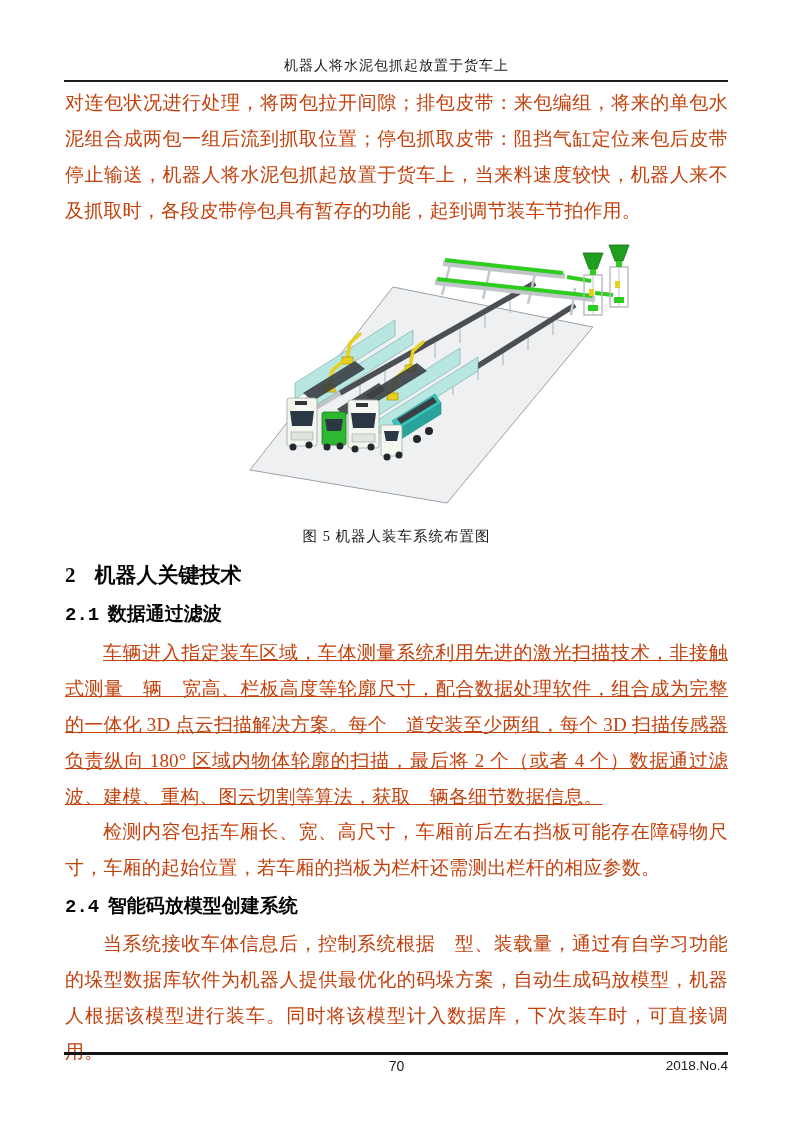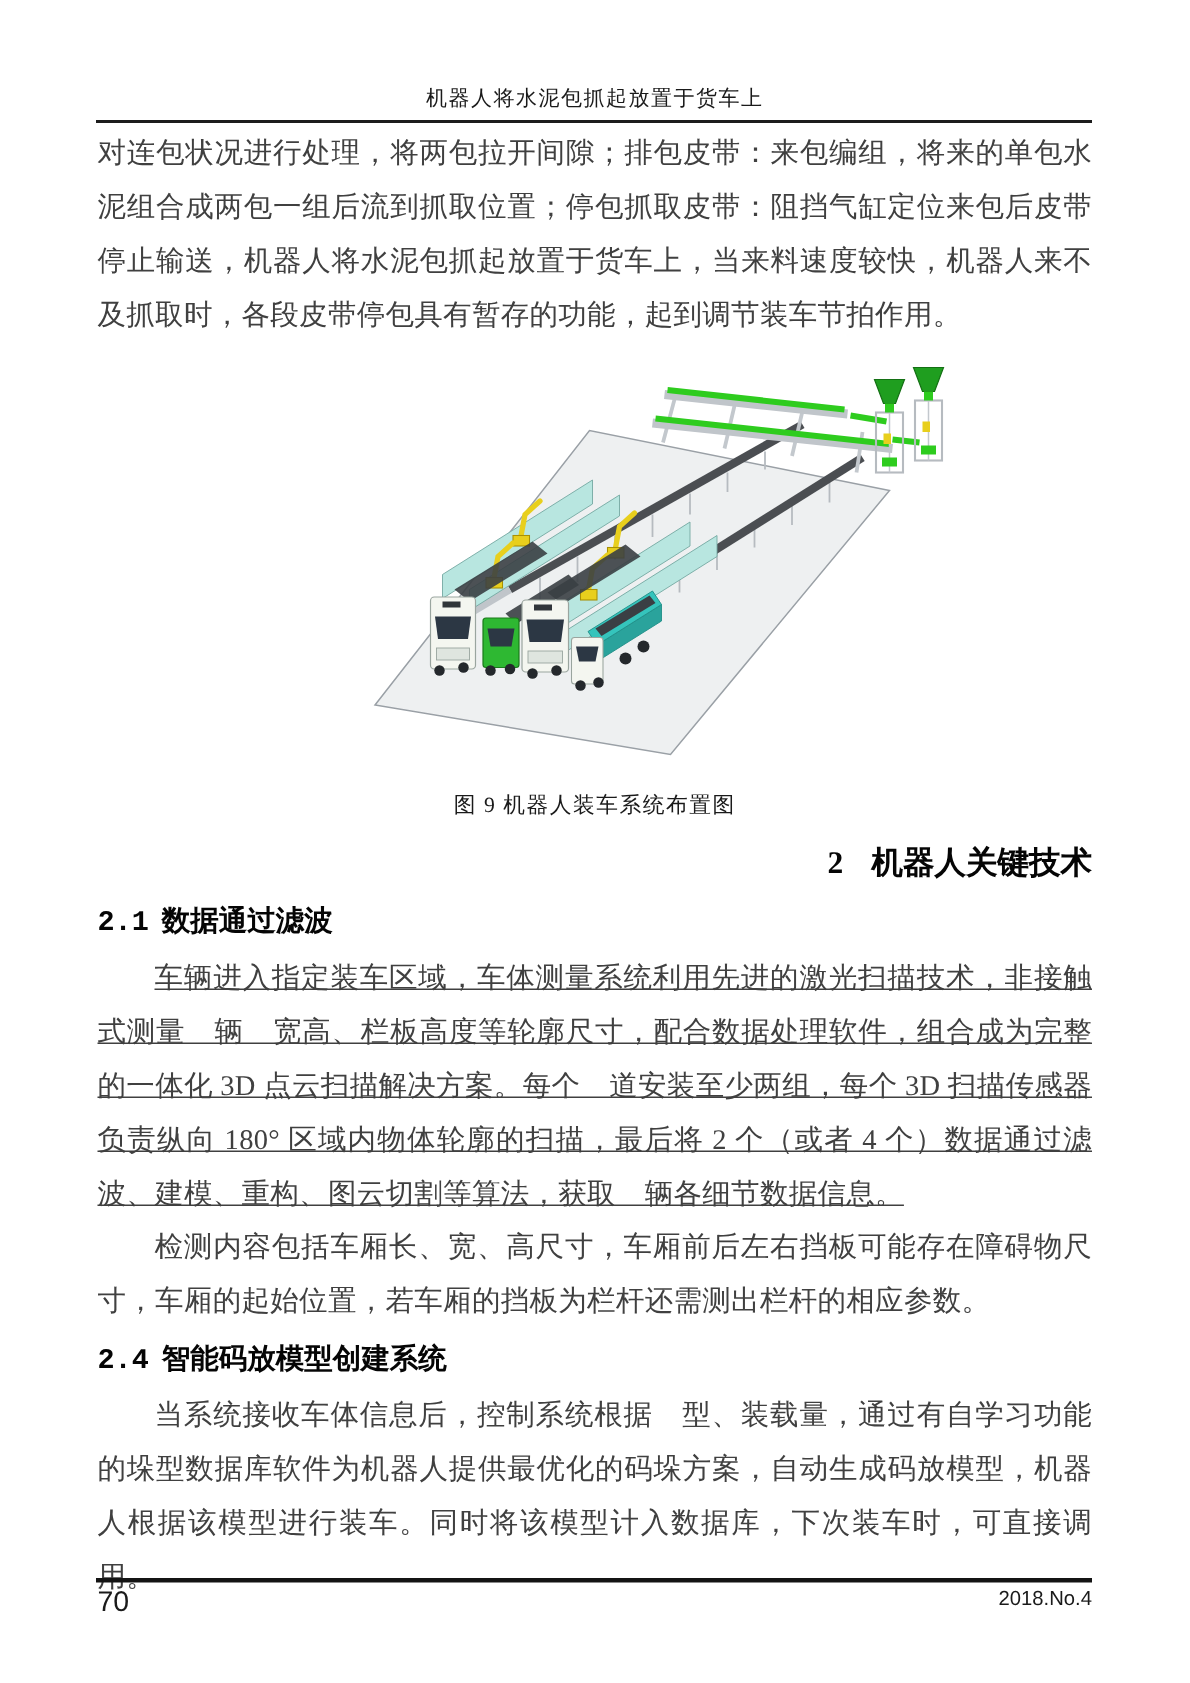--- a/index.html
+++ b/index.html
@@ -11,47 +11,47 @@
   .abs{position:absolute;}
   
   .running-head{
     left:65px;top:57px;width:663px;text-align:center;
     font-size:14px;letter-spacing:1px;color:#1a1a1a;
   }
   .header-rule{left:64px;top:80px;width:664px;height:2px;background:#1c1c1c;}
   
   .para{
     left:65px;width:663px;font-size:19px;line-height:36px;
-    text-align:justify;color:#404040;letter-spacing:0.2px;
+    text-align:justify;color:#c2410c;letter-spacing:0.2px;
   }
   .para.indent{text-indent:2em;}
   .p1{top:85px;}
   .p2{top:635px;text-decoration:underline;}
   .p3{top:814px;}
   .p4{top:926px;}
   
   .h-sec{
     left:65px;width:663px;font-weight:bold;color:#050505;
     font-family:"Liberation Sans","DejaVu Sans",sans-serif;
   }
-  .h2{top:561px;font-size:21px;text-align:right;}
+  .h2{top:561px;font-size:21px;}
   .h2 .sec-num{margin-right:0.9em;font-family:"Liberation Serif",serif;}
   .h3{font-size:19px;}
   .h21{top:601px;}
   .h22{top:893px;}
   .h3 .sec-num{margin-right:0.45em;font-family:Liberation Mono, monospace;}
   
   .figure-wrap{left:245px;top:243px;width:400px;height:272px;}
   .fig-caption{
     left:65px;top:527px;width:663px;text-align:center;
     font-size:14.5px;color:#1a1a1a;letter-spacing:1px;
   }
   
   .footer-rule{left:64px;top:1052px;width:664px;height:3px;background:#141414;}
-  .footer-page{left:65px;top:1058px;width:663px;font-size:19px;
+  .footer-page{left:65px;top:1058px;width:663px;text-align:center;font-size:14px;
     font-family:"Liberation Sans","DejaVu Sans",sans-serif;color:#1a1a1a;}
   .footer-issue{left:65px;top:1058px;width:663px;text-align:right;font-size:13.5px;
     font-family:"Liberation Sans","DejaVu Sans",sans-serif;color:#1a1a1a;}
   svg .thinline{stroke:#b6bbc0;stroke-width:1.2;}
   svg .strut{stroke:#c3c8cd;stroke-width:2.5;}
 </style>
 </head>
 <body>
 
 <div class="abs running-head">机器人将水泥包抓起放置于货车上</div>
@@ -181,21 +181,21 @@
       <rect x="103" y="157" width="31" height="48" rx="2.5" stroke="#9aa59f" stroke-width="0.8" fill="#f4f6f0"></rect>
       <rect x="111" y="160" width="12" height="4" fill="#30353a"></rect>
       <polygon points="106,170 131,170 129,185 108,185" fill="#2c3744"></polygon>
       <rect x="107" y="191" width="23" height="8" fill="#dfe5df" stroke="#9aa59f" stroke-width="0.6"></rect>
       <circle cx="110" cy="206" r="3.5" fill="#24282c"></circle>
       <circle cx="126" cy="204" r="3.5" fill="#24282c"></circle>
     </g>
   </svg>
 </div>
 
-<div class="abs fig-caption">图 9 机器人装车系统布置图</div>
+<div class="abs fig-caption">图 5 机器人装车系统布置图</div>
 
 <div class="abs h-sec h2">
   <span class="sec-num">2</span><span>机器人关键技术</span>
 </div>
 
 <div class="abs h-sec h3 h21">
   <span class="sec-num">2.1</span><span>数据通过滤波</span>
 </div>
 
 <div class="abs para indent p2">车辆进入指定装车区域，车体测量系统利用先进的激光扫描技术，非接触式测量　辆　宽高、栏板高度等轮廓尺寸，配合数据处理软件，组合成为完整的一体化 3D 点云扫描解决方案。每个　道安装至少两组，每个 3D 扫描传感器负责纵向 180° 区域内物体轮廓的扫描，最后将 2 个（或者 4 个）数据通过滤波、建模、重构、图云切割等算法，获取　辆各细节数据信息。</div>

